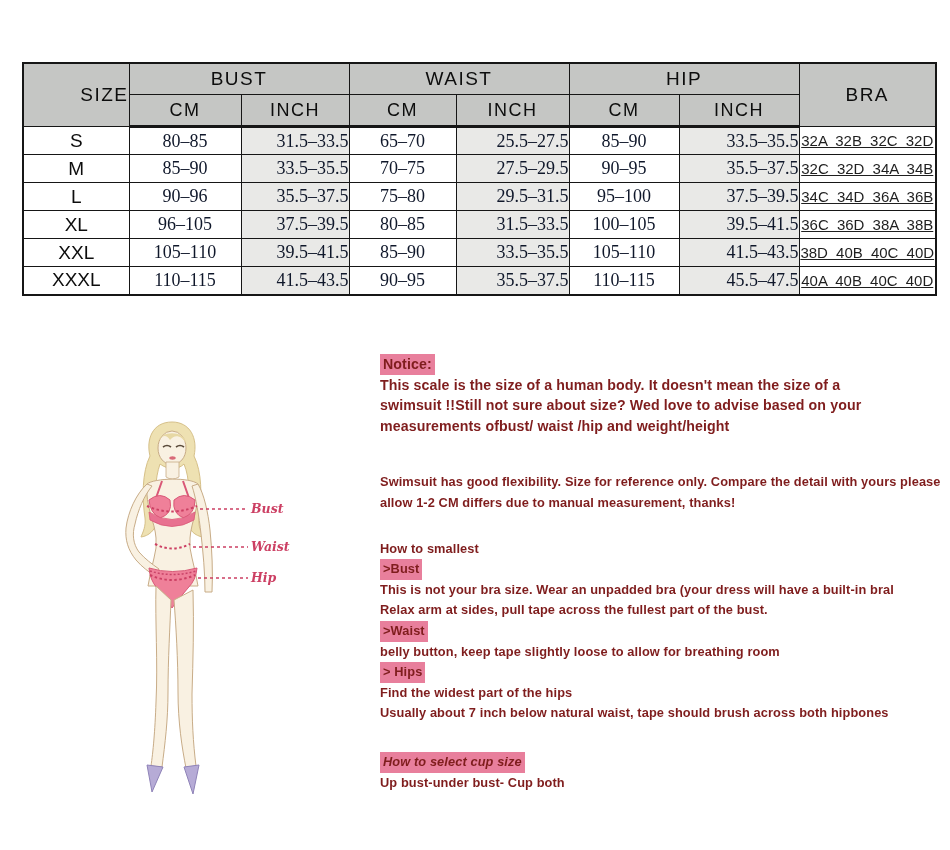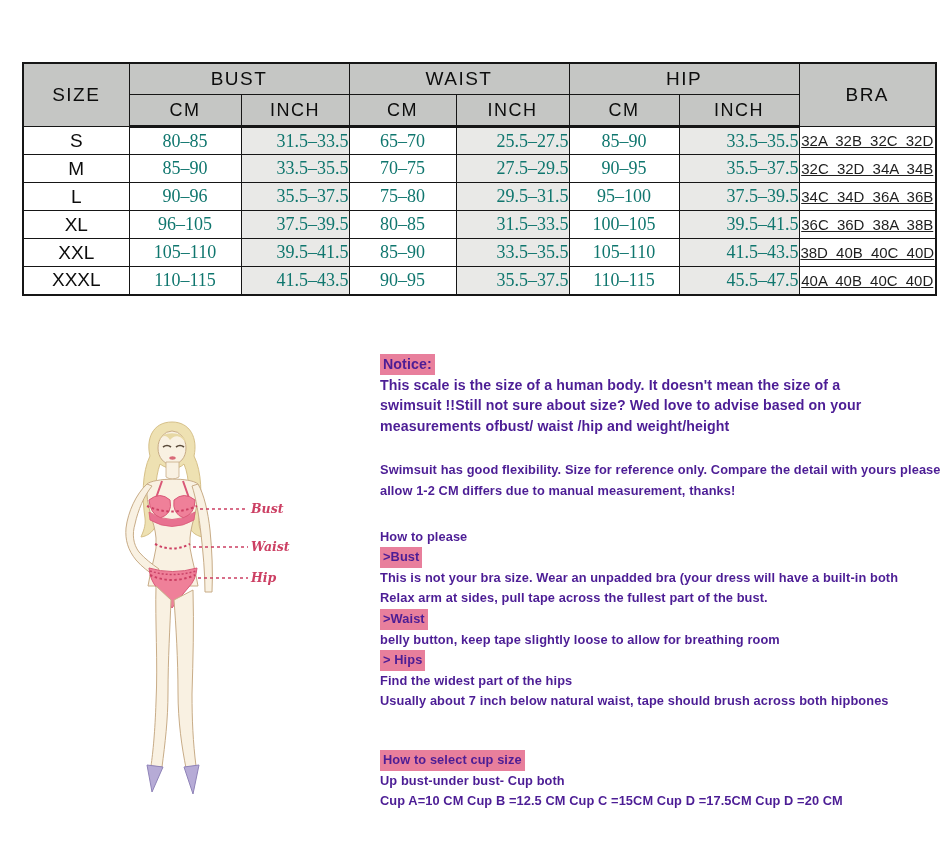--- a/index.html
+++ b/index.html
@@ -8,34 +8,34 @@
   .page{position:absolute;left:0;top:0;width:950px;height:850px;background:#fff;}
 
   
   table.chart{position:absolute;left:22px;top:62px;border-collapse:collapse;table-layout:fixed;
               border:2.5px solid #161616;background:#fff;}
   .chart th,.chart td{border:1.5px solid #161616;text-align:center;vertical-align:middle;
               padding:0;overflow:hidden;white-space:nowrap;}
   .chart tr.hdr th{background:#c5c6c4;font-weight:normal;color:#0d0d0d;}
   .chart tr.grp th{font-size:19px;letter-spacing:1.5px;height:30px;}
   .chart tr.sub th{font-size:18px;letter-spacing:1.5px;height:30px;border-bottom:3px solid #161616;}
-  .chart th.sizehead{font-size:19px;letter-spacing:1px;}
+  .chart th.sizehead{font-size:19px;letter-spacing:1px;text-align:right;}
   .chart tr.data{height:28px;}
   .chart th.sz{font-family:"Liberation Sans",sans-serif;font-size:19px;font-weight:normal;color:#0d0d0d;background:#fff;}
-  .chart td.num{font-family:"Liberation Serif",serif;font-size:18px;color:#0f766e;}
+  .chart td.num{font-family:"Liberation Serif",serif;font-size:18px;color:#0f172a;}
   .chart td.alt{background:#e9e9e7;text-align:right;}
   .chart td.bra{font-size:15px;word-spacing:4px;color:#1f1f1f;text-decoration:underline;}
 
   
-  .notes{position:absolute;left:380px;top:354px;width:562px;font-weight:bold;color:#4c1d95;}
+  .notes{position:absolute;left:380px;top:354px;width:562px;font-weight:bold;color:#7f1d1d;}
   .nl{font-size:14.2px;line-height:20.6px;letter-spacing:0.1px;}
   .bl{font-size:12.8px;line-height:20.6px;letter-spacing:0.1px;}
-  .mt-flex{margin-top:24px;}
+  .mt-flex{margin-top:36px;}
   .mt-measure{margin-top:25px;}
-  .mt-cup{margin-top:38px;}
+  .mt-cup{margin-top:28px;font-style:italic;}
   .hl{background:#e87f9c;padding:0 3px;display:inline-block;}
 
   
   .figure-wrap{position:absolute;left:100px;top:420px;width:240px;height:380px;}
   .mlabel{font-family:"DejaVu Serif",serif;font-style:italic;font-weight:bold;
           font-size:12.5px;fill:#cc3f63;}
 </style>
 </head>
 <body>
 
@@ -182,28 +182,27 @@
 
   <div class="notes">
     <div class="nl"><span class="hl">Notice:</span></div>
     <div class="nl">This scale is the size of a human body. It doesn't mean the size of a</div>
     <div class="nl">swimsuit !!Still not sure about size? Wed love to advise based on your</div>
     <div class="nl">measurements ofbust/ waist /hip and weight/height</div>
 
     <div class="bl mt-flex">Swimsuit has good flexibility. Size for reference only. Compare the detail with yours please</div>
     <div class="bl">allow 1-2 CM differs due to manual measurement, thanks!</div>
 
-    <div class="bl mt-measure">How to please</div>
+    <div class="bl mt-measure">How to smallest</div>
     <div class="bl"><span class="hl">&gt;Bust</span></div>
-    <div class="bl">This is not your bra size. Wear an unpadded bra (your dress will have a built-in both</div>
+    <div class="bl">This is not your bra size. Wear an unpadded bra (your dress will have a built-in bral</div>
     <div class="bl">Relax arm at sides, pull tape across the fullest part of the bust.</div>
     <div class="bl"><span class="hl">&gt;Waist</span></div>
     <div class="bl">belly button, keep tape slightly loose to allow for breathing room</div>
     <div class="bl"><span class="hl">&gt; Hips</span></div>
     <div class="bl">Find the widest part of the hips</div>
     <div class="bl">Usually about 7 inch below natural waist, tape should brush across both hipbones</div>
 
     <div class="bl mt-cup"><span class="hl">How to select cup size</span></div>
     <div class="bl">Up bust-under bust- Cup both</div>
-    <div class="bl">Cup A=10 CM Cup B =12.5 CM Cup C =15CM Cup D =17.5CM Cup D =20 CM</div>
   </div>
 
 </div>
 
 </body></html>

